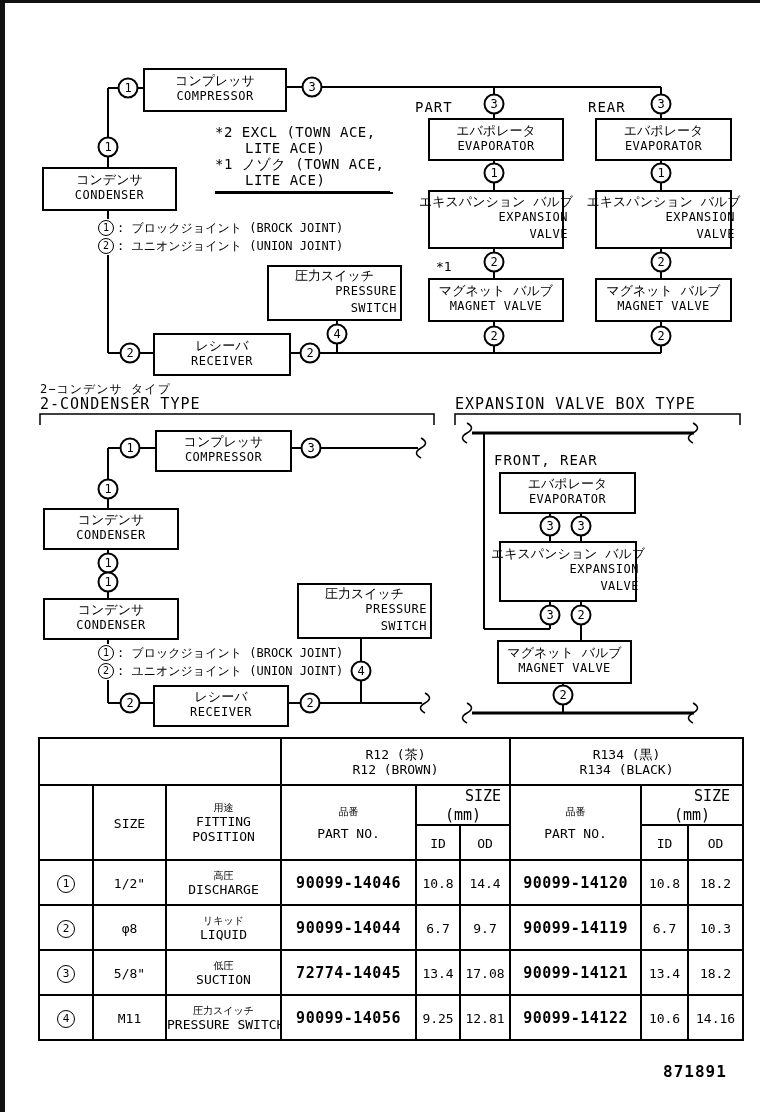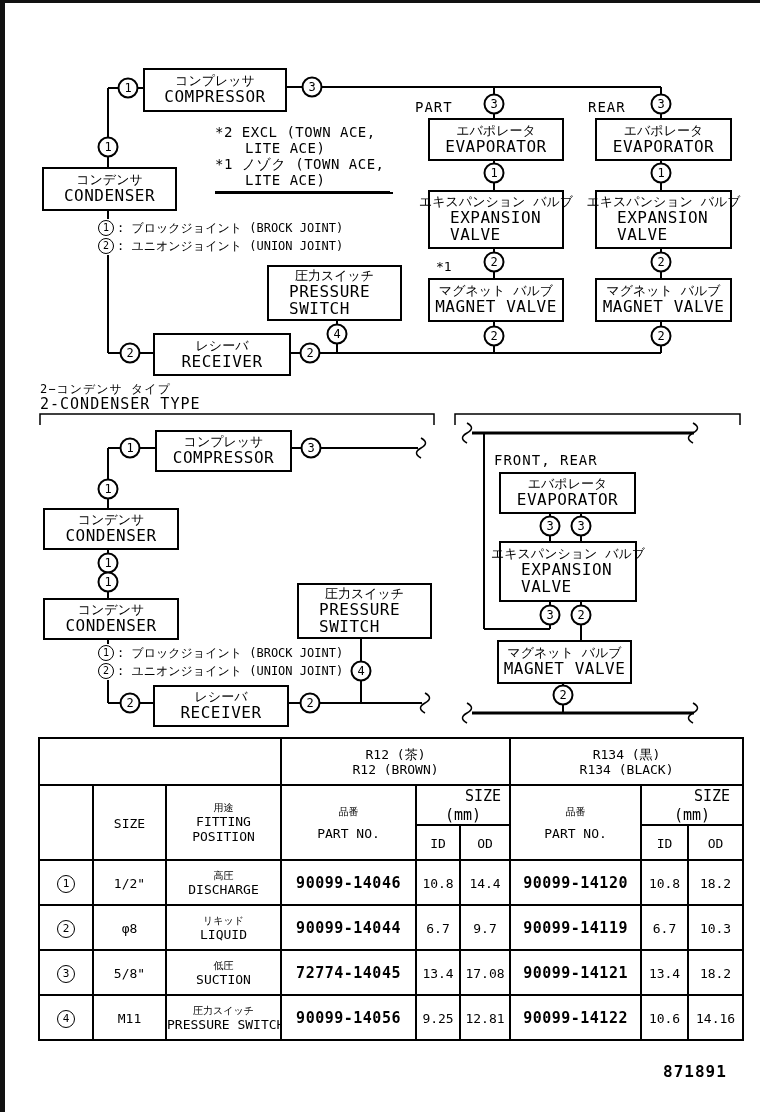--- a/index.html
+++ b/index.html
@@ -4,22 +4,22 @@
 <style>
   html,body{margin:0;padding:0;background:#fff;}
   #page{position:relative;width:760px;height:1112px;background:#fff;overflow:hidden;
         font-family:"DejaVu Sans Mono",monospace;color:#000;}
   .edge-left{position:absolute;left:0;top:0;width:5px;height:1112px;background:#111;}
   .edge-top{position:absolute;left:0;top:0;width:760px;height:3px;background:#111;}
   svg.connectors{position:absolute;left:0;top:0;z-index:1;}
   .box{position:absolute;border:2px solid #000;background:#fff;z-index:2;
        display:flex;flex-direction:column;justify-content:center;align-items:center;gap:1px;}
   .box .jp{font-size:13px;line-height:12px;white-space:nowrap;}
-  .box .en{font-size:16px;line-height:17px;letter-spacing:.5px;}
-  .box.tl .en{align-self:flex-start;padding-left:20px;text-align:left;}
+  .box .en{font-size:12px;line-height:17px;letter-spacing:.5px;}
+  .box.tl .en{align-self:flex-start;padding-left:28px;text-align:right;}
   .circ{position:absolute;width:21px;height:21px;border:2px solid #000;border-radius:50%;
         background:#fff;z-index:3;font-size:12px;line-height:17px;text-align:center;
         transform:translate(-50%,-50%);box-sizing:border-box;}
   .lbl{position:absolute;z-index:2;font-size:14px;letter-spacing:1px;white-space:nowrap;}
   .title-jp{position:absolute;z-index:2;font-size:12px;letter-spacing:1px;white-space:nowrap;}
   .title-en{position:absolute;z-index:2;font-size:15px;letter-spacing:1px;white-space:nowrap;}
   .note{position:absolute;left:215px;top:124px;z-index:2;font-size:14px;line-height:16px;
         letter-spacing:.5px;border-bottom:2px solid #000;padding-bottom:4px;width:178px;}
   .note .ind{padding-left:30px;}
   .legend{position:absolute;z-index:4;font-size:12px;line-height:18px;white-space:nowrap;background:#fff;}
@@ -223,20 +223,21 @@
 
   <div class="circ" style="left:130px;top:448px">1</div>
   <div class="circ" style="left:311px;top:448px">3</div>
   <div class="circ" style="left:108px;top:489px">1</div>
   <div class="circ" style="left:108px;top:563px">1</div>
   <div class="circ" style="left:108px;top:582px">1</div>
   <div class="circ" style="left:130px;top:703px">2</div>
   <div class="circ" style="left:310px;top:703px">2</div>
   <div class="circ" style="left:361px;top:671px">4</div>
 
+  <div class="title-en" style="left:455px;top:395px">EXPANSION VALVE BOX TYPE</div>
   <div class="lbl" style="left:494px;top:452px">FRONT, REAR</div>
 
   <div class="box" style="left:499px;top:472px;width:133px;height:38px">
     <div class="jp">エバポレータ</div>
     <div class="en">EVAPORATOR</div>
   </div>
   <div class="box tl" style="left:499px;top:541px;width:134px;height:57px">
     <div class="jp">エキスパンション バルブ</div>
     <div class="en" style="width:110px;white-space:normal">EXPANSION VALVE</div>
   </div>

